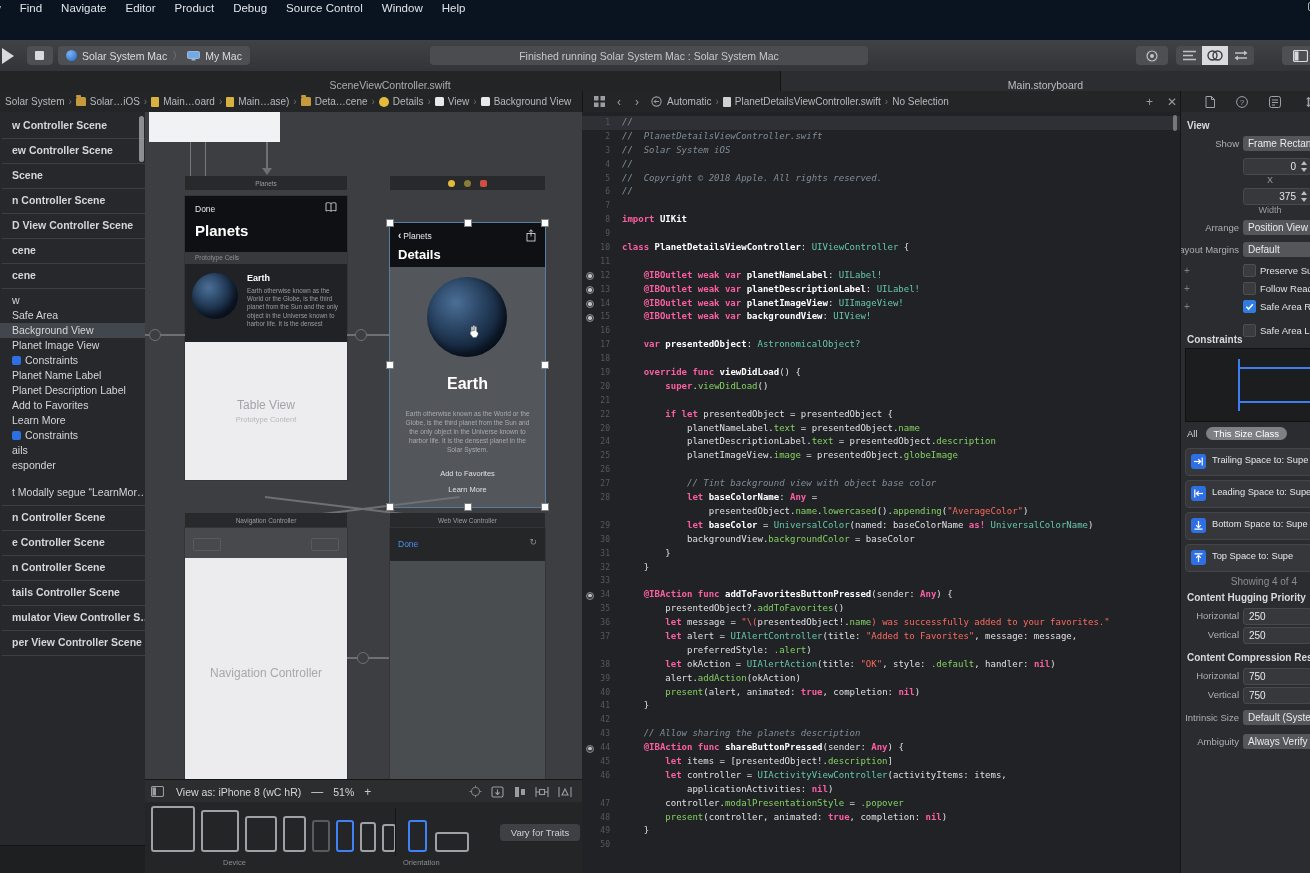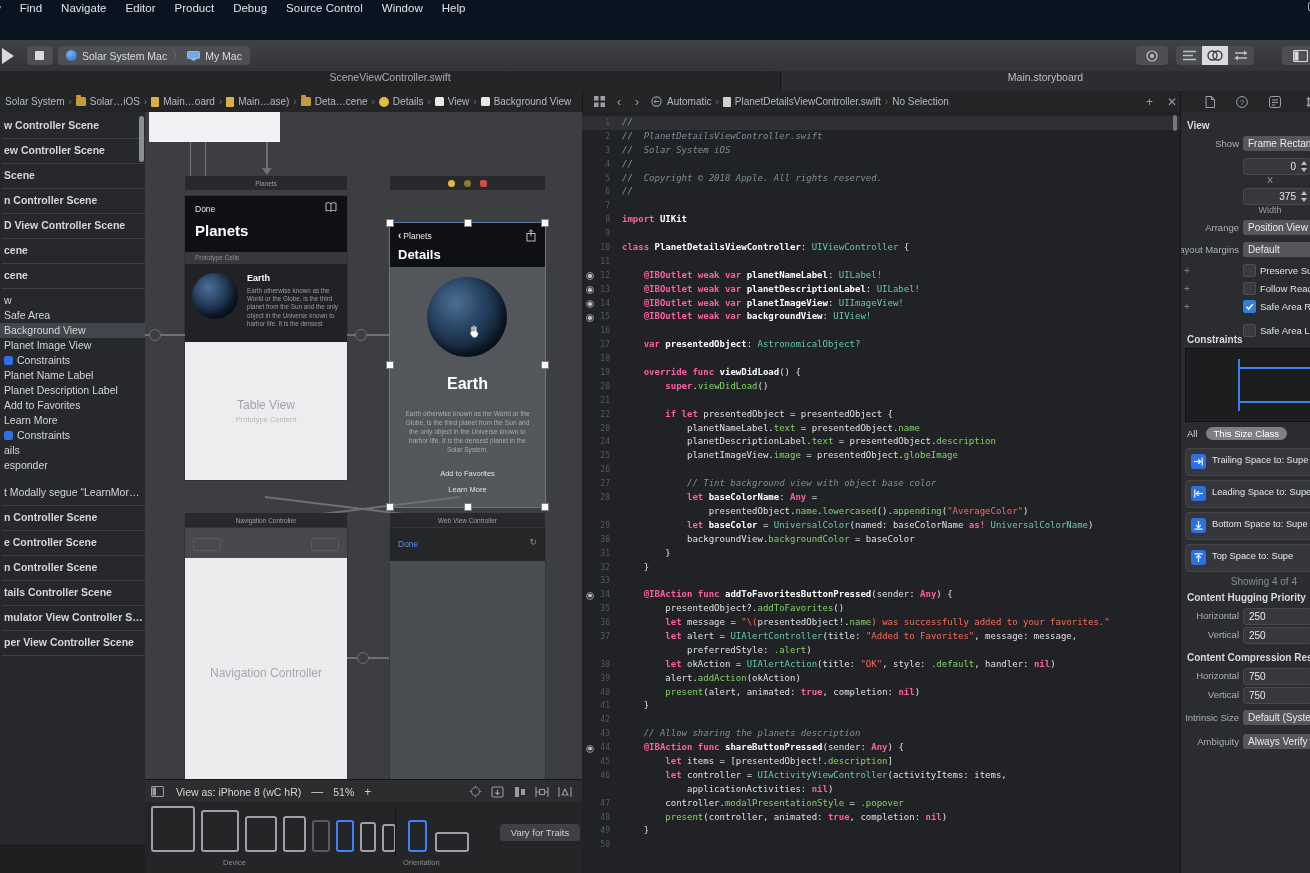--- a/index.html
+++ b/index.html
@@ -23,21 +23,21 @@
   .dot-ic{width:11px;height:11px;border-radius:50%;background:radial-gradient(circle at 35% 30%,#7fb3f2,#1d66c9);}
   .chev{color:#9a9ca0;font-size:10px;}
   #status-pill{left:430px;width:422px;justify-content:center;background:#4a4c4f;color:#c6c8ca;}
   #record-btn{left:1136px;width:16px;justify-content:center;}
   #editor-seg{position:absolute;left:1176px;top:6px;height:19px;background:#4a4c4f;border-radius:4px;display:flex;overflow:hidden;}
   .seg{width:26px;display:flex;align-items:center;justify-content:center;}
   .seg.active{background:#d9dbdd;}
   #panel-toggle{left:1282px;width:20px;justify-content:center;}
   
   #tabbar{position:absolute;left:0;top:71px;width:1310px;height:20px;background:#19191b;border-bottom:1px solid #0d0e0f;}
-  .wtab{position:absolute;top:0;height:20px;display:flex;align-items:flex-start;justify-content:center;
+  .wtab{position:absolute;top:0;height:20px;display:flex;align-items:flex-end;justify-content:center;
     font-size:10.5px;color:#abadaf;}
   #tab-left{left:0;width:780px;background:#232426;border-right:1px solid #121314;}
   #tab-right{left:781px;width:529px;background:#2c2d30;color:#bcbec1;}
   
   .jumpbar{position:absolute;top:91px;height:21px;background:#232527;border-bottom:1px solid #191a1b;
     display:flex;align-items:center;font-size:10px;color:#b7b9bc;white-space:nowrap;overflow:hidden;}
   #sb-jumpbar{left:0;width:582px;padding-left:5px;}
   #code-jumpbar{left:582px;width:598px;padding-left:6px;border-left:1px solid #141517;}
   .bc-sep{color:#6c6e71;margin:0 4px;font-size:10px;}
   .bc-item{display:flex;align-items:center;gap:4px;}
@@ -47,21 +47,21 @@
   .bc-file{background:#d9b13e;border-radius:1px;width:8px;height:10px;}
   .bc-circle{background:#e3b93e;border-radius:50%;width:10px;height:10px;}
   .bc-square{background:#e8e9eb;border-radius:1.5px;width:9px;height:9px;}
   .jb-icon{margin:0 5px;display:flex;align-items:center;}
   .jb-btn{color:#9b9da0;font-size:12px;margin:0 7px;}
   #code-jumpbar .grow{flex:1;}
   
   #outline{position:absolute;left:0;top:112px;width:145px;height:733px;background:#26282b;overflow:hidden;}
   #outline-scroll{position:absolute;right:1px;top:4px;width:5px;height:46px;background:#9fa1a3;border-radius:3px;opacity:.85;}
   #outline-rows{padding-top:6px;}
-  .o-row{font-size:10.5px;color:#d4d6d8;padding:0 4px;height:15px;line-height:15px;white-space:nowrap;overflow:hidden;display:flex;align-items:center;gap:4px;}
+  .o-row{font-size:10.5px;color:#d4d6d8;padding:0 12px;height:15px;line-height:15px;white-space:nowrap;overflow:hidden;display:flex;align-items:center;gap:4px;}
   .o-scene{font-weight:bold;height:15px;}
   .o-div{border-bottom:1px solid #3c3e41;margin:5px 0 4px 2px;}
   .o-sel{background:#42464d;}
   .o-spacer{height:12px;}
   .o-cicon{width:9px;height:9px;border-radius:2px;background:#2e6fe4;flex:0 0 auto;}
   #outline-footer{position:absolute;left:0;top:845px;width:145px;height:28px;background:#1d1f21;border-top:1px solid #131415;}
   
   #canvas{position:absolute;left:145px;top:112px;width:437px;height:667px;background:#3c3e41;overflow:hidden;}
   .conn{position:absolute;background:#6e7073;}
   .conn-circle{position:absolute;width:10px;height:10px;border:1.5px solid #6e7073;border-radius:50%;background:#3c3e41;}
@@ -214,20 +214,23 @@
       </div>
     <div id="scheme-pill" class="tb-pill">
       <span class="dot-ic"></span>
       <span>Solar System Mac</span>
       <span class="chev">〉</span>
       <svg width="13" height="10" viewBox="0 0 13 10">
           <rect x="0.5" y="0.5" width="12" height="7" rx="1" fill="#74a9e8" stroke="#9db8d6"></rect>
           <rect x="4.5" y="8" width="4" height="1.5" fill="#9db8d6"></rect>
         </svg>
       <span>My Mac</span>
+    </div>
+    <div id="status-pill" class="tb-pill">
+      <span>Finished running Solar System Mac : Solar System Mac</span>
     </div>
     <div id="record-btn" class="tb-pill">
       <svg width="12" height="12" viewBox="0 0 12 12">
           <circle cx="6" cy="6" r="5" fill="none" stroke="#bfc1c3" stroke-width="1.2"></circle>
           <circle cx="6" cy="6" r="2" fill="#bfc1c3"></circle>
         </svg>
     </div>
     <div id="editor-seg">
       <div class="seg">
         <svg width="13" height="11" viewBox="0 0 13 11">

